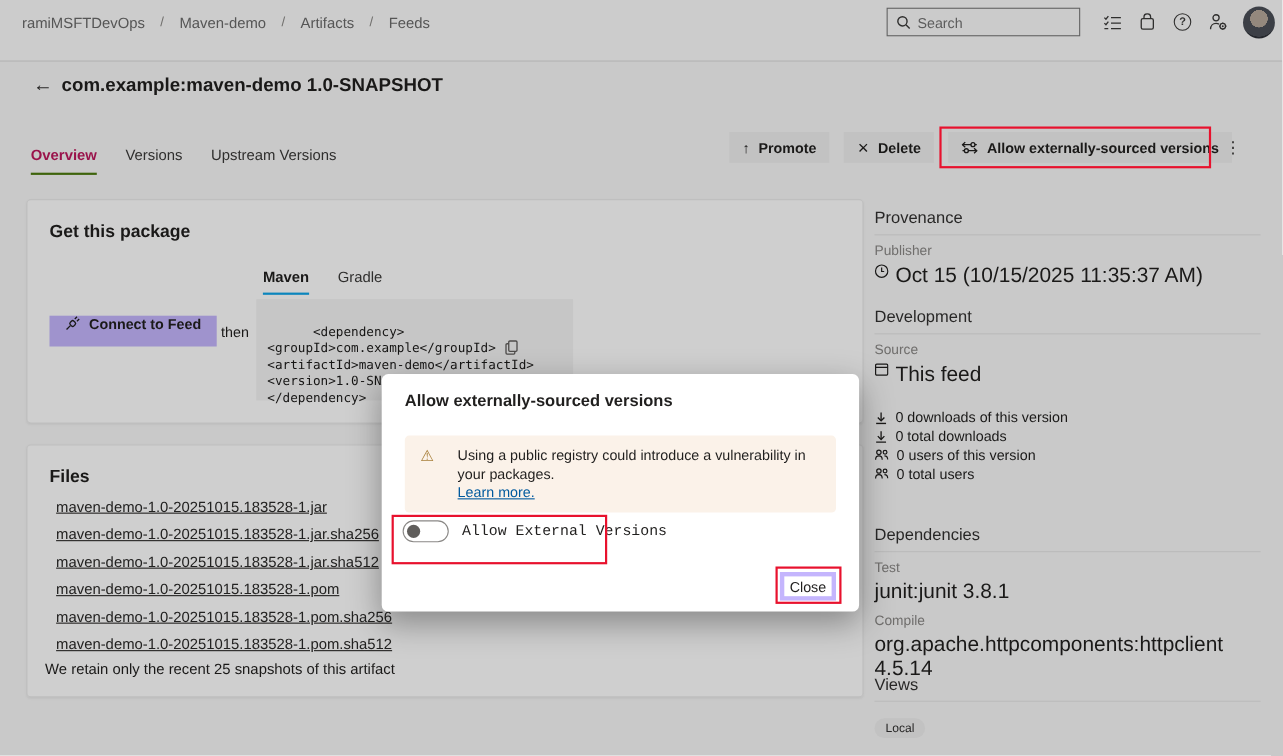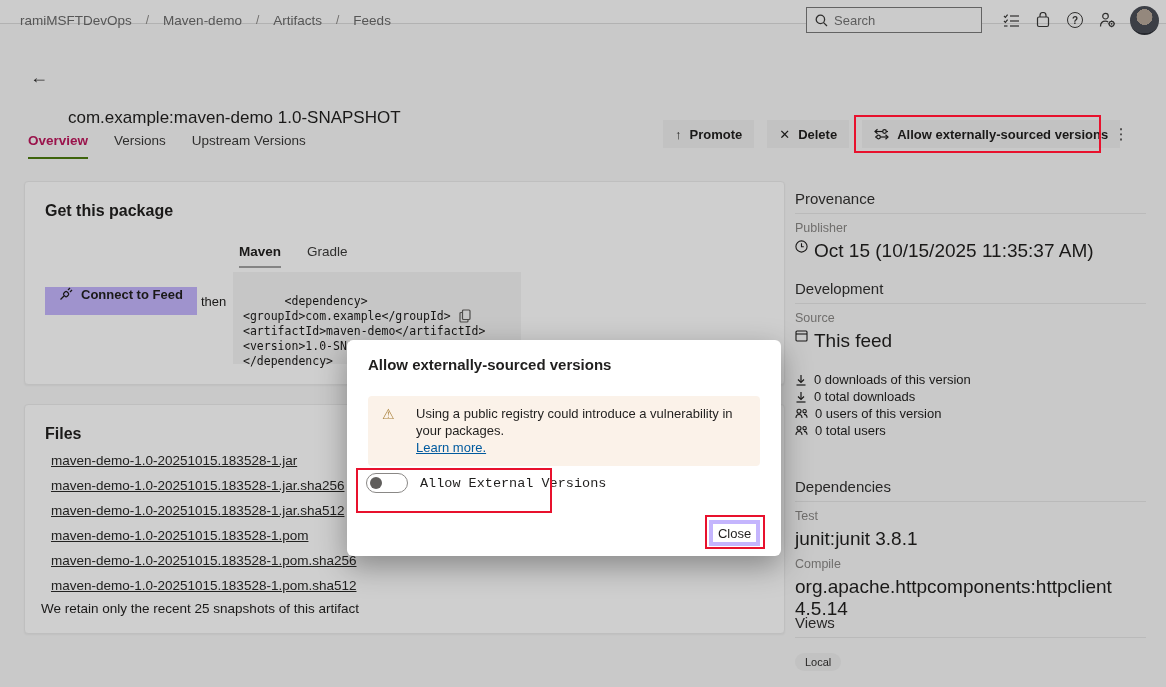--- a/index.html
+++ b/index.html
@@ -1,56 +1,56 @@
 <!DOCTYPE html>
 <html><head>
 <meta charset="utf-8">
 <style>
   * { margin:0; padding:0; box-sizing:border-box; }
   html,body { width:1166px; height:687px; }
   body { font-family:"Liberation Sans", sans-serif; color:#201f1e; }
   .page { position:relative; width:1166px; height:687px; background:#f8f8f8; overflow:hidden; }
 
   
-  .topnav { position:absolute; left:0; top:0; width:1166px; height:24px; background:#fcfcfc; border-bottom:1px solid #dcdcdc; }
+  .topnav { position:absolute; left:0; top:0; width:1166px; height:56px; background:#fcfcfc; border-bottom:1px solid #dcdcdc; }
   .breadcrumb { position:absolute; left:20px; top:0; height:40px; display:flex; align-items:center; gap:14px; font-size:13.5px; color:#6a6a6a; }
   .crumb { cursor:pointer; }
   .crumb-sep { color:#8a8886; font-size:12px; }
   .searchbox { position:absolute; left:806px; top:7px; width:176px; height:26px; border:1px solid #7a7a7a; background:#fbfbfb; display:flex; align-items:center; padding:0 8px; gap:6px; }
   .searchbox input { border:none; outline:none; background:transparent; font-size:13px; color:#201f1e; width:130px; font-family:"Liberation Sans",sans-serif; }
   .searchbox input::placeholder { color:#737373; }
   .nav-icons { position:absolute; left:999px; top:8px; display:flex; gap:8px; align-items:center; }
   .icon-btn { width:24px; height:24px; display:flex; align-items:center; justify-content:center; cursor:pointer; color:#3b3a39; }
   .help-circle { width:16px; height:16px; border:1.4px solid #3b3a39; border-radius:50%; font-size:10px; font-weight:700; display:flex; align-items:center; justify-content:center; color:#3b3a39; }
   .avatar { position:absolute; left:1130px; top:6px; width:29px; height:29px; border-radius:50%;
             background:radial-gradient(circle at 50% 38%, #b7a89a 0 34%, #4a4e57 35% 70%, #2e3138 71%); cursor:pointer; }
 
   
   .back-arrow { position:absolute; left:30px; top:67px; font-size:18px; color:#323130; cursor:pointer; }
-  .pkg-title { position:absolute; left:68px; top:68px; font-size:17px; font-weight:400; color:#201f1e;margin-top:40px; }
+  .pkg-title { position:absolute; left:56px; top:68px; font-size:17px; font-weight:700; color:#201f1e; }
 
   .tabs { position:absolute; left:28px; top:133px; display:flex; gap:26px; font-size:13.5px; color:#3b3a39; }
   .tab { padding-bottom:9px; cursor:pointer; }
   .tab.active { font-weight:700; color:#be185d; border-bottom:2px solid #4d7c0f;text-align:center; }
 
   .actions { position:absolute; left:663px; top:120px; display:flex; gap:13px; }
   .act-btn { height:28px; background:#efefef; border:none; display:flex; align-items:center; gap:8px;
              padding:0 12px; font-size:13px; font-weight:600; color:#201f1e; cursor:pointer; font-family:"Liberation Sans",sans-serif; }
   .act-icon { font-size:13px; font-weight:400; }
   .more-btn { position:absolute; left:1112px; top:122px; width:18px; height:24px; display:flex; align-items:center; justify-content:center; font-size:15px; color:#3b3a39; cursor:pointer; }
 
   
   .card { position:absolute; background:#ffffff; border:1px solid #ececec; border-radius:4px; box-shadow:0 1px 2px rgba(0,0,0,.05); }
   .card-get { left:24px; top:181px; width:761px; height:204px; }
   .card-files { left:24px; top:404px; width:761px; height:230px; }
   .card h2 { position:absolute; left:20px; top:20px; font-size:16px; font-weight:600; color:#201f1e; }
 
   .pkg-tabs { position:absolute; left:214px; top:62px; display:flex; gap:26px; font-size:13.5px; color:#3b3a39; }
   .pkg-tab { padding-bottom:7px; cursor:pointer; }
-  .pkg-tab.active { font-weight:700; color:#201f1e; border-bottom:2px solid #a3a3a3; }
+  .pkg-tab.active { font-weight:700; color:#201f1e; border-bottom:2px solid #0ea5e9; }
 
   .connect-btn { position:absolute; left:20px; top:105px; height:28px; background:#c4b5fd; border:none;
                  display:flex; align-items:flex-start; gap:8px; padding:0 14px; font-size:13px; font-weight:600; color:#201f1e; cursor:pointer; font-family:"Liberation Sans",sans-serif;}
   .then-label { position:absolute; left:176px; top:112px; font-size:13px; color:#201f1e; }
 
   .codeblock { position:absolute; left:208px; top:90px; width:288px; height:92px; background:#f4f4f4;
                font-family:"DejaVu Sans Mono", monospace; font-size:11.5px; line-height:15px; color:#1b1a19; padding:7px 26px 7px 10px; white-space:pre; }
   .copy-icon { position:absolute; right:7px; top:7px; cursor:pointer; color:#605e5c; }
 
   .file-list { position:absolute; left:26px; top:48px; display:flex; flex-direction:column; }

